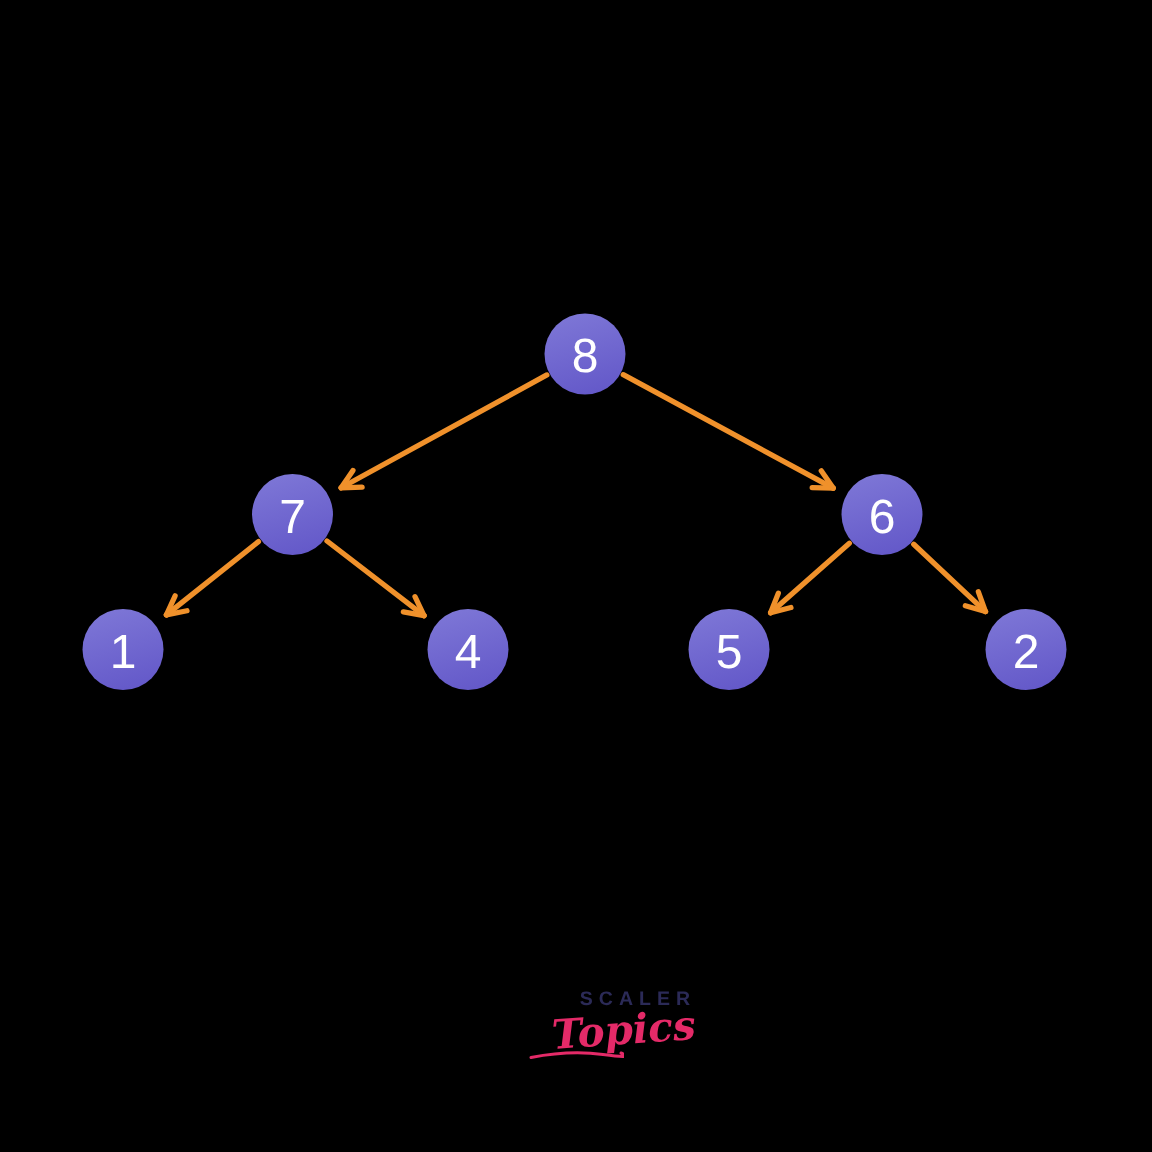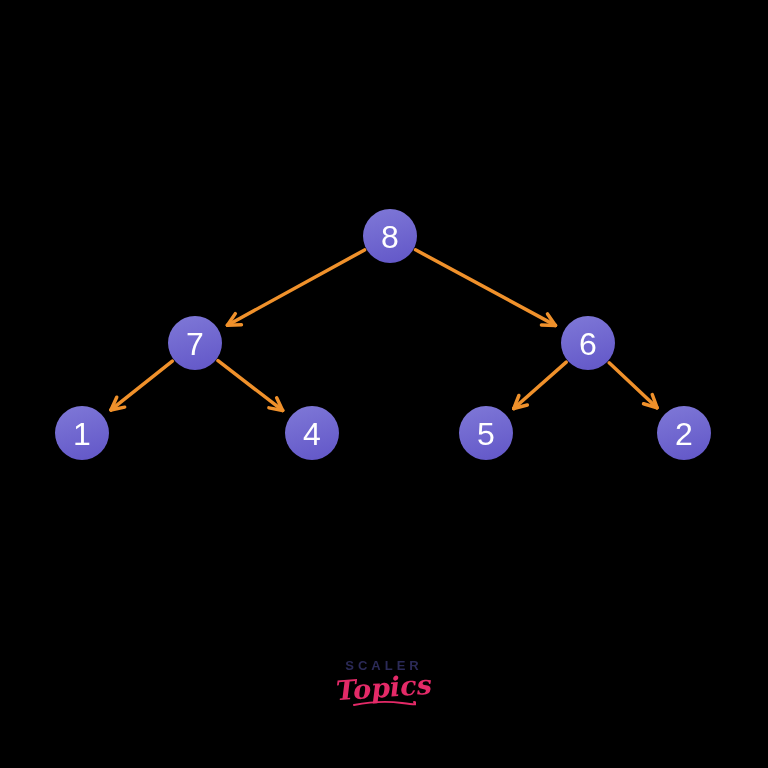--- a/index.html
+++ b/index.html
@@ -24,21 +24,21 @@
     fill: #ffffff;
     font-family: "Liberation Sans", "DejaVu Sans", sans-serif;
     font-size: 32px;
     font-weight: 400;
   }
   .logo {
     position: absolute;
     left: 50%;
     top: 658px;
     transform: translateX(-50%);
-    text-align: center;
+    text-align: right;
     width: 160px;
   }
   .logo-brand {
     display: block;
     font-family: "Liberation Sans", "DejaVu Sans", sans-serif;
     font-size: 13px;
     font-weight: bold;
     letter-spacing: 4px;
     color: #2b2a57;
   }

